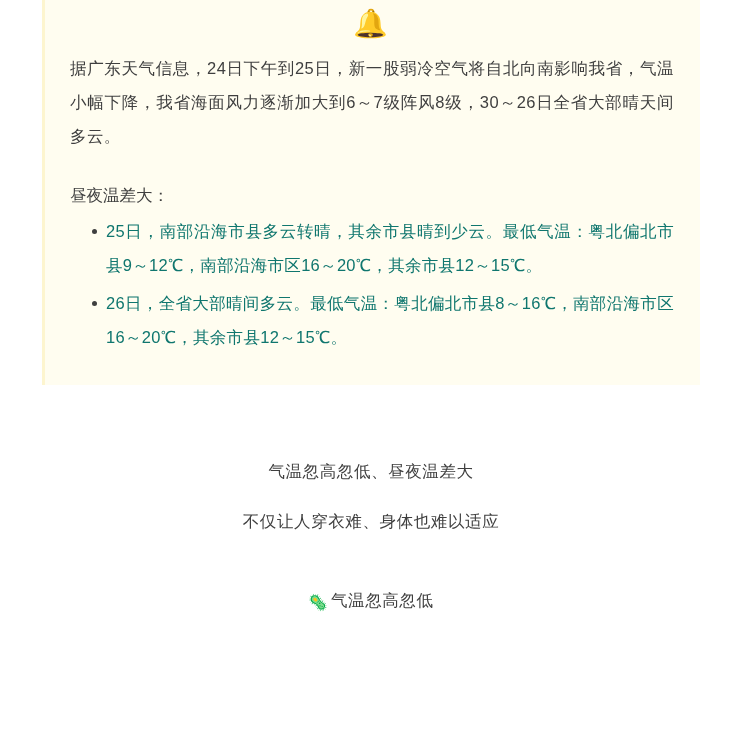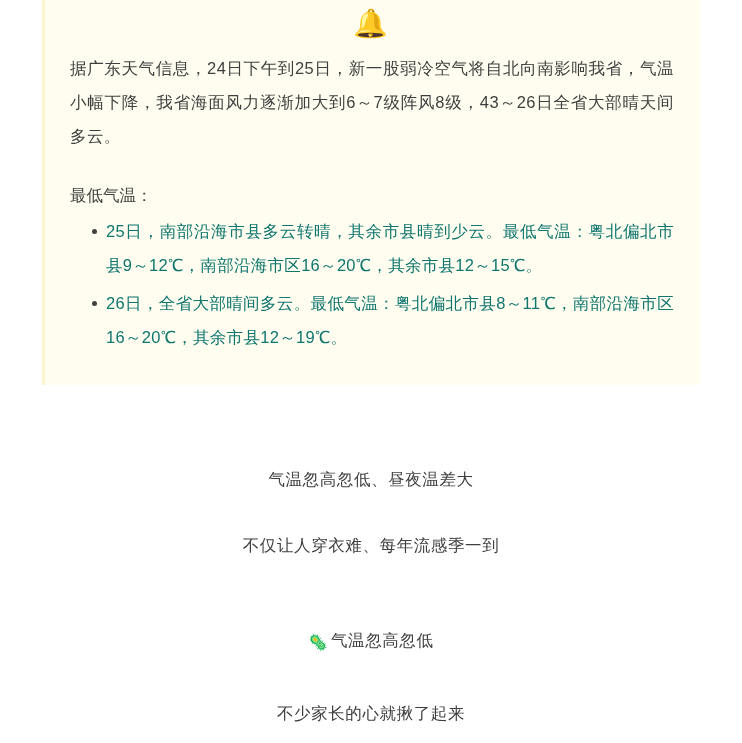--- a/index.html
+++ b/index.html
@@ -96,21 +96,21 @@
   
   .centered-block {
     margin-top: 30px;
     text-align: center;
   }
   .c-line {
     font-size: 16.5px;
     line-height: 1;
     color: #3f3f3f;
     letter-spacing: 0.6px;
-    margin: 8px;
+    margin: 0;
     padding: 0;
   }
   .gap-1 { height: 48px; }
   .gap-2 { height: 34px; }
   .gap-3 { height: 62px; }
   .gap-4 { height: 38px; }
   .gap-5 { height: 38px; }
   .gap-6 { height: 38px; }
 
   .emoji-inline {
@@ -124,38 +124,37 @@
 
 <div class="page">
 
   <div class="notice-card">
 
     <div class="bell-row">
       <span class="bell-icon">🔔</span>
     </div>
 
     <div class="notice-body">
-      <p class="para">据广东天气信息，24日下午到25日，新一股弱冷空气将自北向南影响我省，气温小幅下降，我省海面风力逐渐加大到6～7级阵风8级，43～26日全省大部晴天间多云。</p>
+      <p class="para">据广东天气信息，24日下午到25日，新一股弱冷空气将自北向南影响我省，气温小幅下降，我省海面风力逐渐加大到6～7级阵风8级，30～26日全省大部晴天间多云。</p>
 
-      <div class="subhead">最低气温：</div>
+      <div class="subhead">昼夜温差大：</div>
 
       <ul class="forecast">
         <li>25日，南部沿海市县多云转晴，其余市县晴到少云。最低气温：粤北偏北市县9～12℃，南部沿海市区16～20℃，其余市县12～15℃。</li>
-        <li>26日，全省大部晴间多云。最低气温：粤北偏北市县8～11℃，南部沿海市区16～20℃，其余市县12～19℃。</li>
+        <li>26日，全省大部晴间多云。最低气温：粤北偏北市县8～16℃，南部沿海市区16～20℃，其余市县12～15℃。</li>
       </ul>
     </div>
   </div>
 
   <div class="centered-block">
     <div class="gap-1"></div>
     <p class="c-line">气温忽高忽低、昼夜温差大</p>
     <div class="gap-2"></div>
-    <p class="c-line">不仅让人穿衣难、每年流感季一到</p>
+    <p class="c-line">不仅让人穿衣难、身体也难以适应</p>
     <div class="gap-3"></div>
     <p class="c-line"><span class="emoji-inline">🦠</span><span>气温忽高忽低</span></p>
     <div class="gap-4"></div>
-    <p class="c-line">不少家长的心就揪了起来</p>
     <div class="gap-5"></div>
     <div class="gap-6"></div>
 
   </div>
 
 </div>
 
 </body></html>

